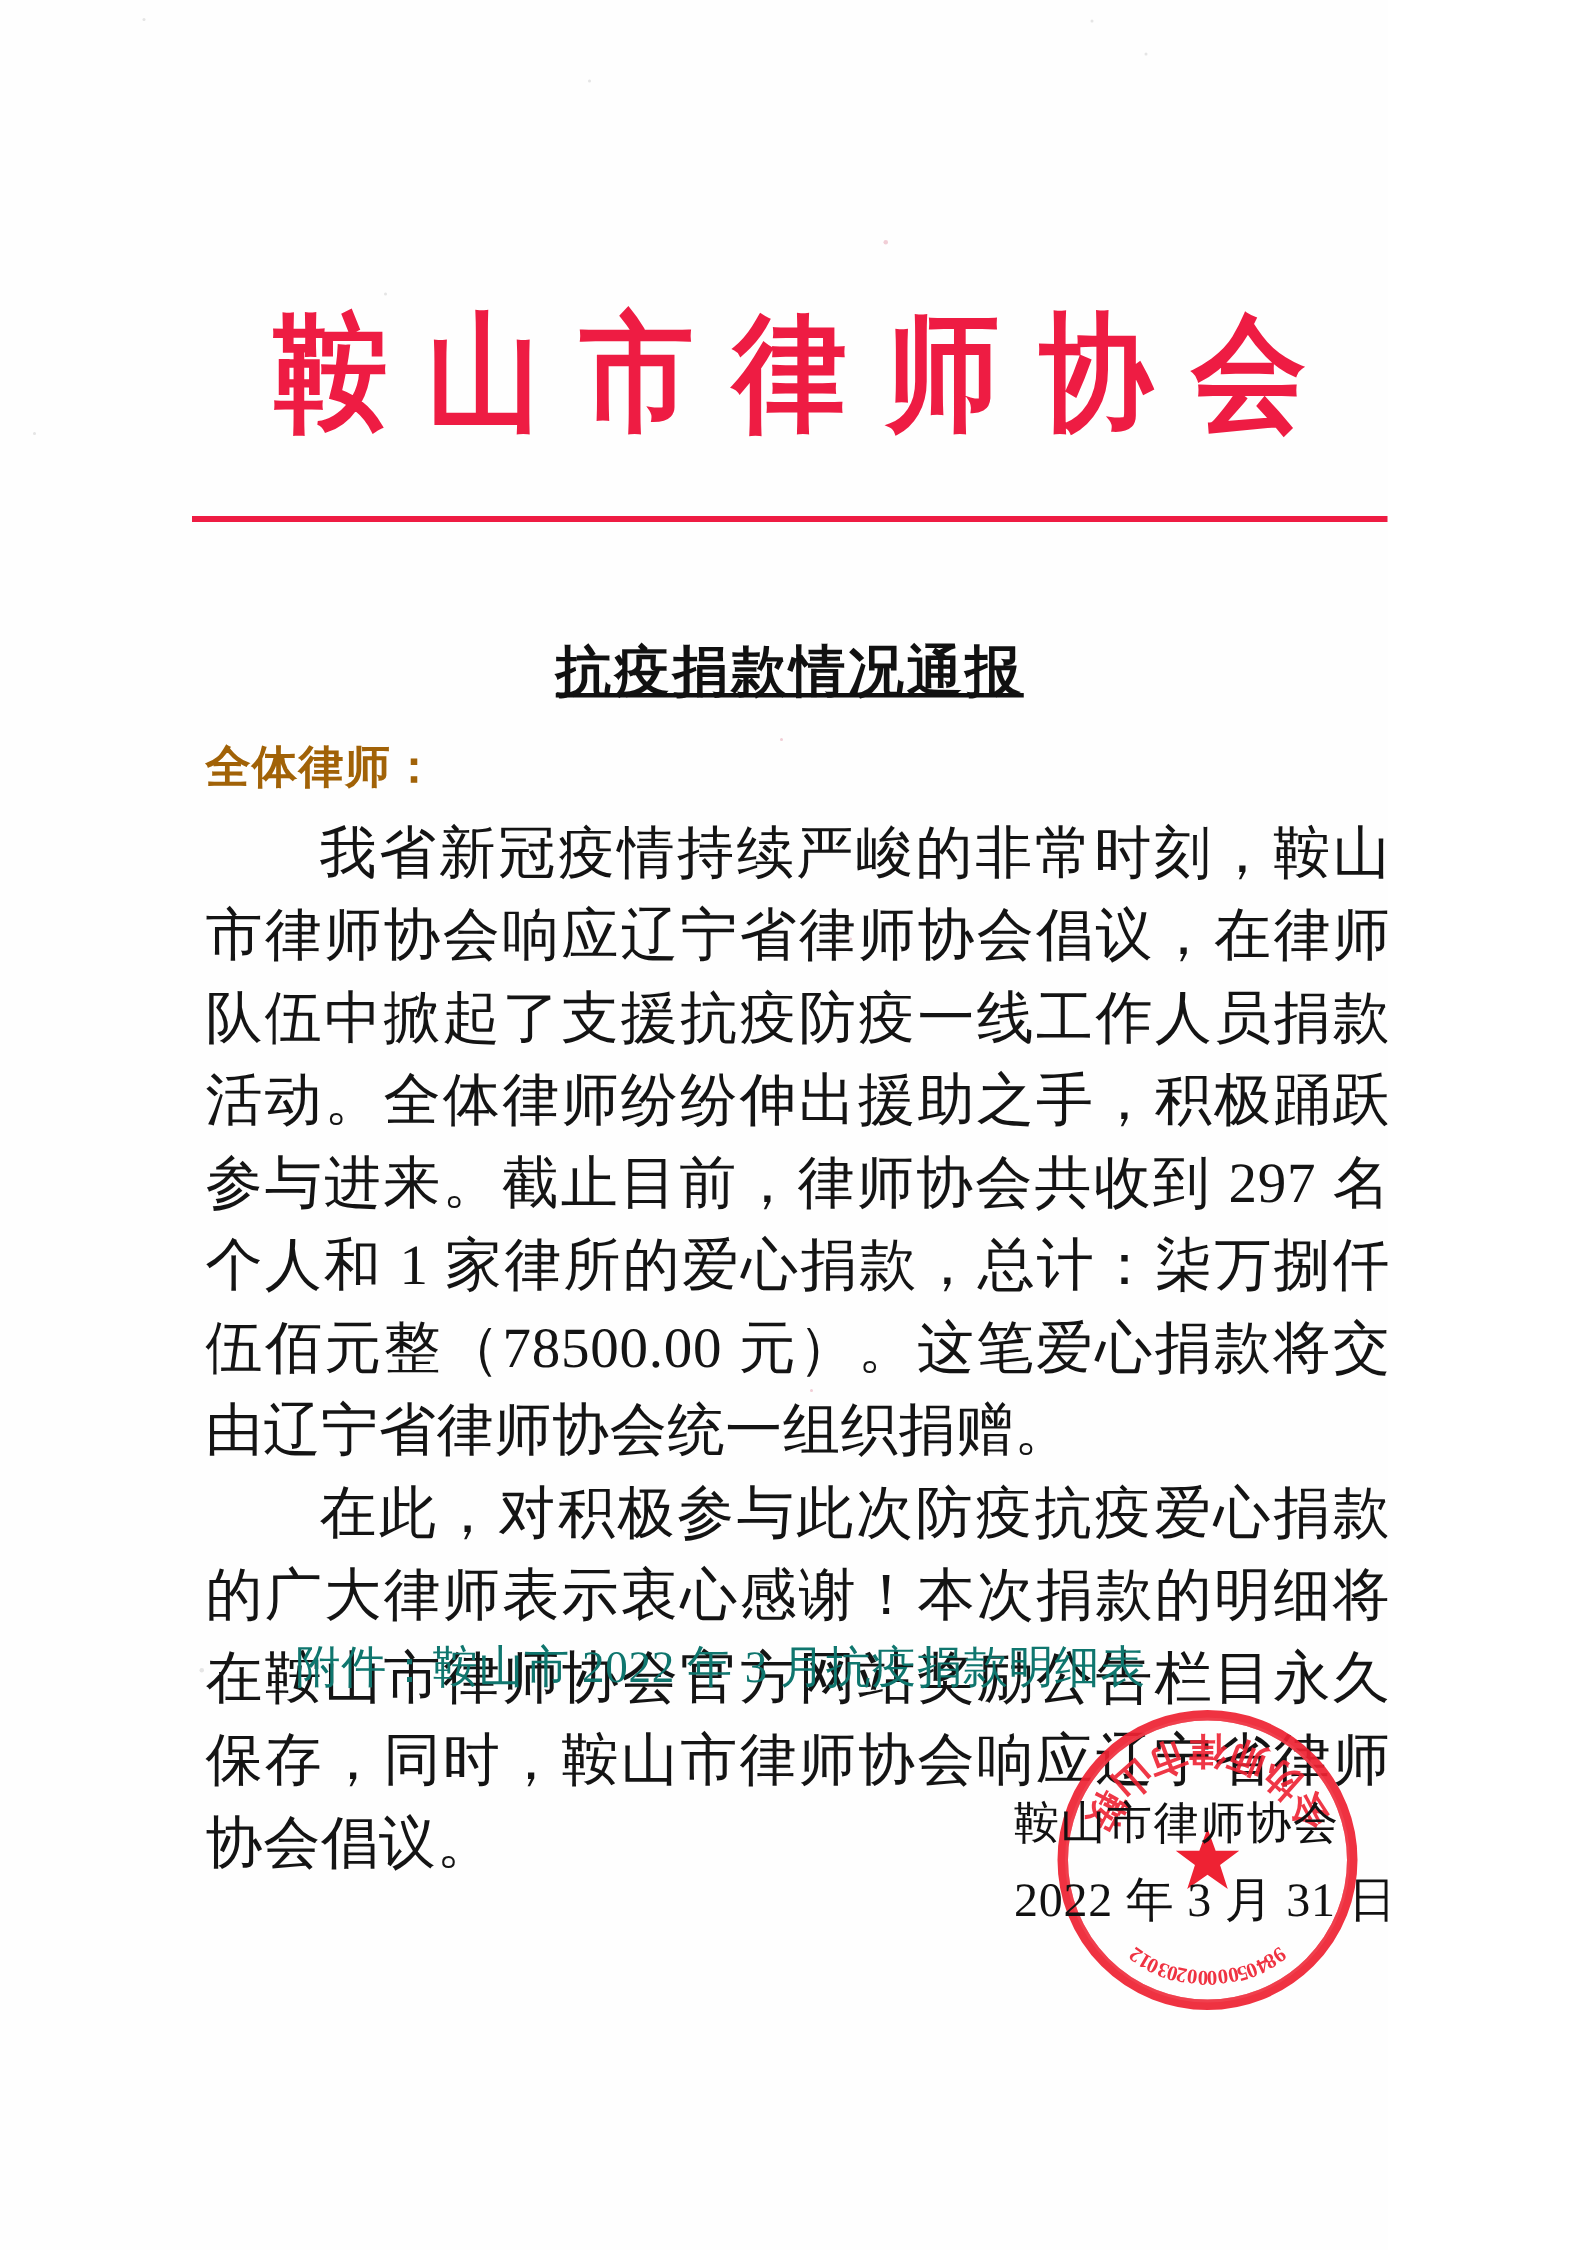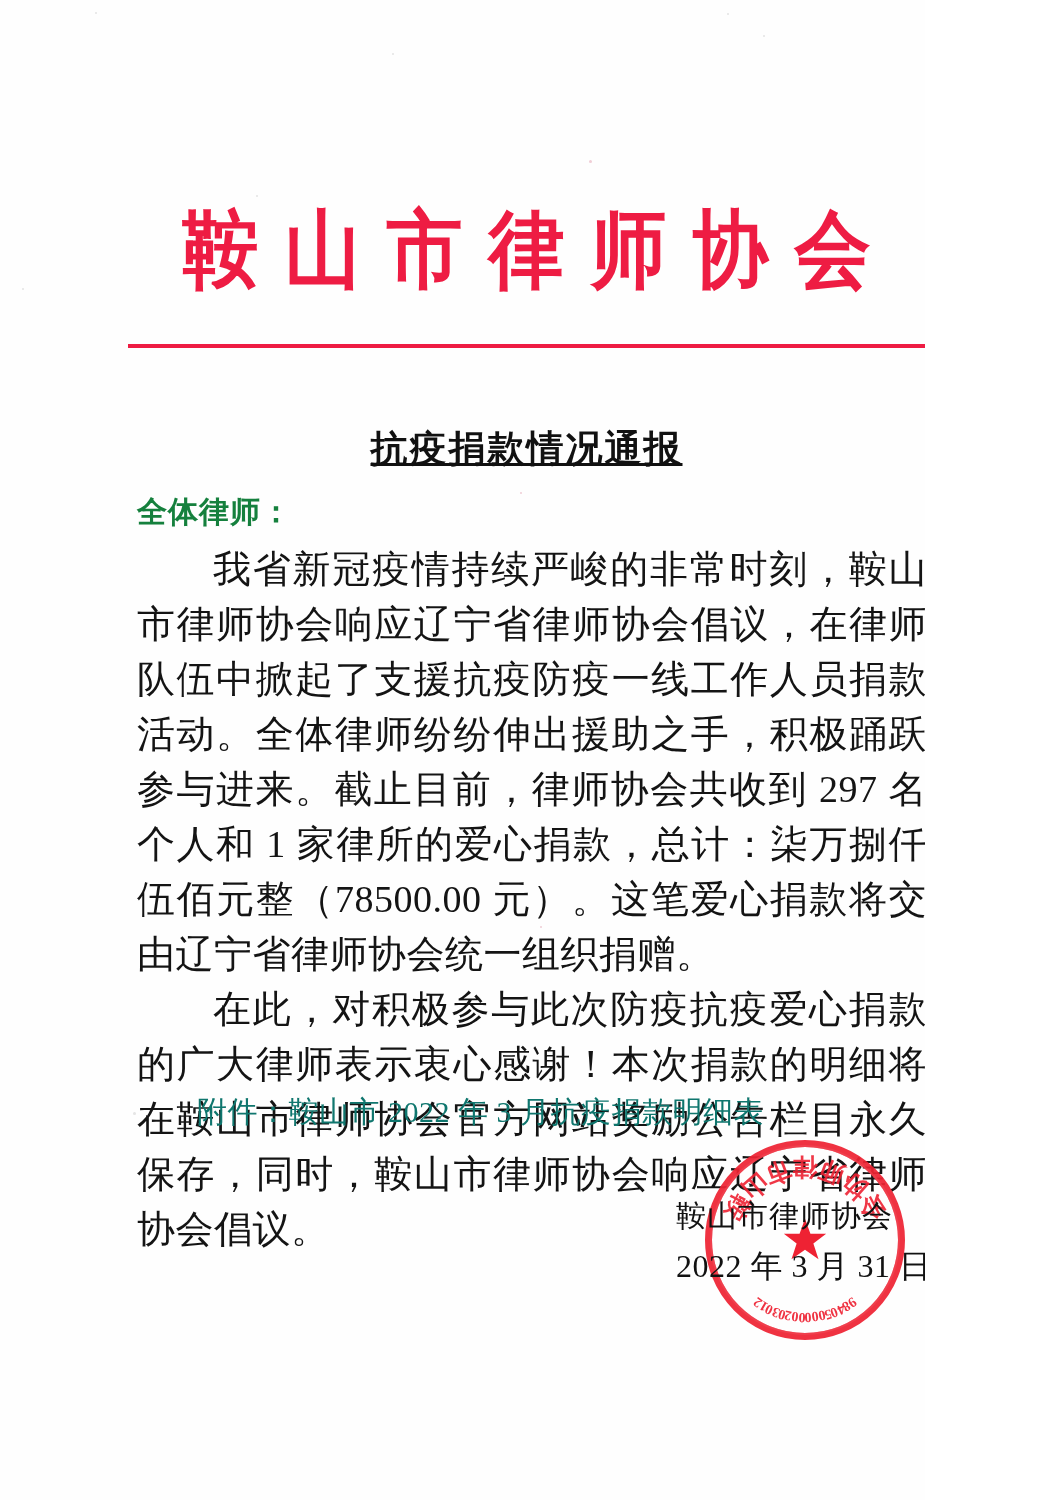--- a/index.html
+++ b/index.html
@@ -81,21 +81,21 @@
     left: 137px;
     top: 488px;
     width: 790px;
   }
   .salutation {
     font-weight: 700;
     font-size: 30px;
     line-height: 48px;
     letter-spacing: 1px;
     margin: 0 0 6px 0;
-    color: #15803d;
+    color: #a16207;
   }
   .para {
     font-size: 38px;
     line-height: 55px;
     letter-spacing: .5px;
     margin: 0;
     text-align: justify;
     text-justify: inter-ideograph;
     text-indent: 2em;
     color: #141414;

